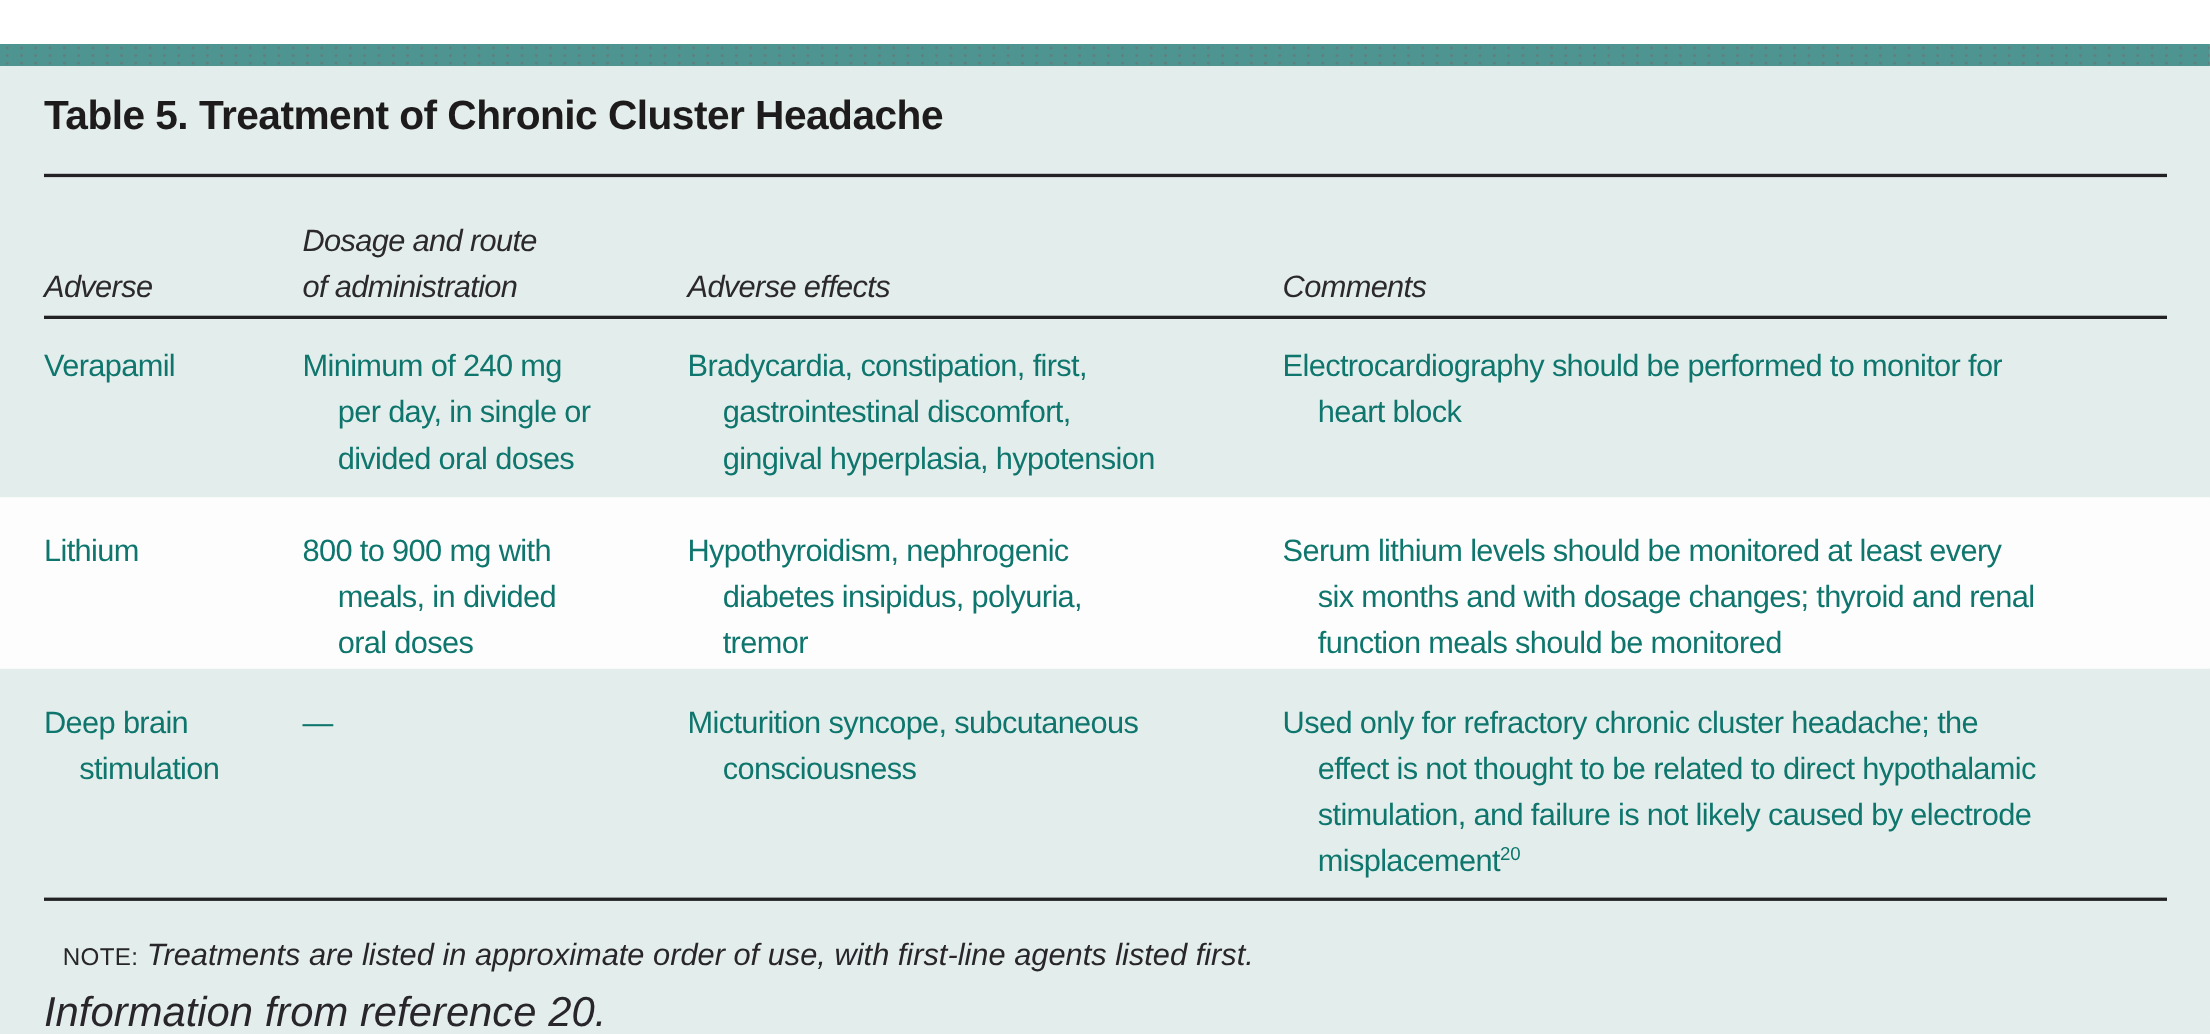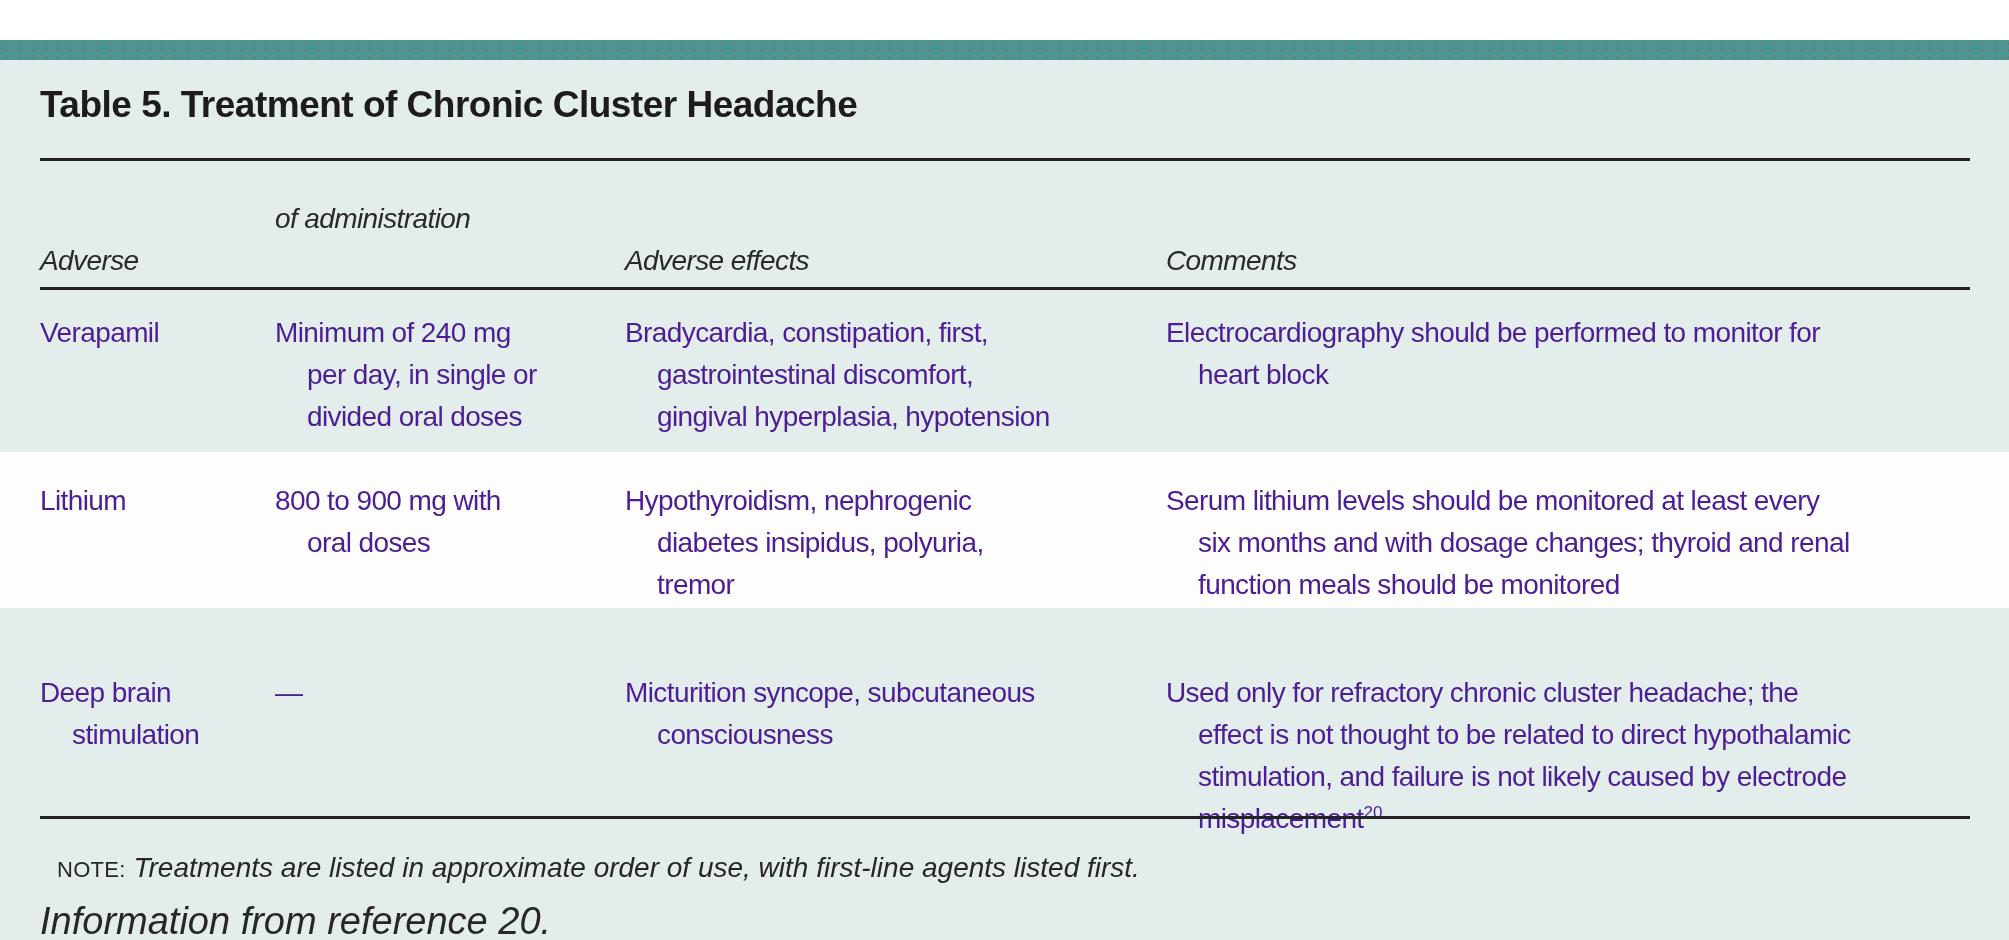--- a/index.html
+++ b/index.html
@@ -50,35 +50,35 @@
     top: 412px;
     width: 2009px;
     height: 156px;
     background: #fdfdfd;
   }
   .cell {
     position: absolute;
     font-size: 28px;
     line-height: 42px;
     letter-spacing: -0.6px;
-    color: #4c1d95;
+    color: #0f766e;
   }
   .cell .ln { white-space: nowrap; }
   .hang .ln + .ln { padding-left: 32px; }
   .indent { padding-left: 32px; }
   .hdr { font-style: italic; color: #2b292c; }
   .col1 { left: 40px; }
   .col2 { left: 275px; }
   .col3 { left: 625px; }
   .col4 { left: 1166px; }
   .hdr-top { top: 200px; }
   .hdr-dosage { top: 158px; }
   .row1 { top: 272px; }
   .row2 { top: 440px; }
-  .row3 { top: 632px; }
+  .row3 { top: 596px; }
   sup.ref {
     font-size: 17px;
     vertical-align: super;
     line-height: 0;
     letter-spacing: 0;
   }
   .footer-note {
     position: absolute;
     left: 57px;
     top: 800px;
@@ -107,20 +107,21 @@
 <div class="page">
 
   <div class="accent-bar top"></div>
 
   <div class="page-title">Table 5. Treatment of Chronic Cluster Headache</div>
 
   <div class="rule r1"></div>
 
   <div class="cell hdr col1 hdr-top">Adverse</div>
   <div class="cell hdr col2 hdr-dosage">
+      <div class="ln">Dosage and route</div>
       <div class="ln">of administration</div>
     </div>
   <div class="cell hdr col3 hdr-top">Adverse effects</div>
   <div class="cell hdr col4 hdr-top">Comments</div>
 
   <div class="rule r2"></div>
 
   <div class="highlight-band"></div>
 
   <div class="cell col1 row1">Verapamil</div>
@@ -135,20 +136,21 @@
       <div class="ln">gingival hyperplasia, hypotension</div>
     </div>
   <div class="cell hang col4 row1">
       <div class="ln">Electrocardiography should be performed to monitor for</div>
       <div class="ln">heart block</div>
     </div>
 
   <div class="cell col1 row2">Lithium</div>
   <div class="cell hang col2 row2">
       <div class="ln">800 to 900 mg with</div>
+      <div class="ln">meals, in divided</div>
       <div class="ln">oral doses</div>
     </div>
   <div class="cell hang col3 row2">
       <div class="ln">Hypothyroidism, nephrogenic</div>
       <div class="ln">diabetes insipidus, polyuria,</div>
       <div class="ln">tremor</div>
     </div>
   <div class="cell hang col4 row2">
       <div class="ln">Serum lithium levels should be monitored at least every</div>
       <div class="ln">six months and with dosage changes; thyroid and renal</div>

